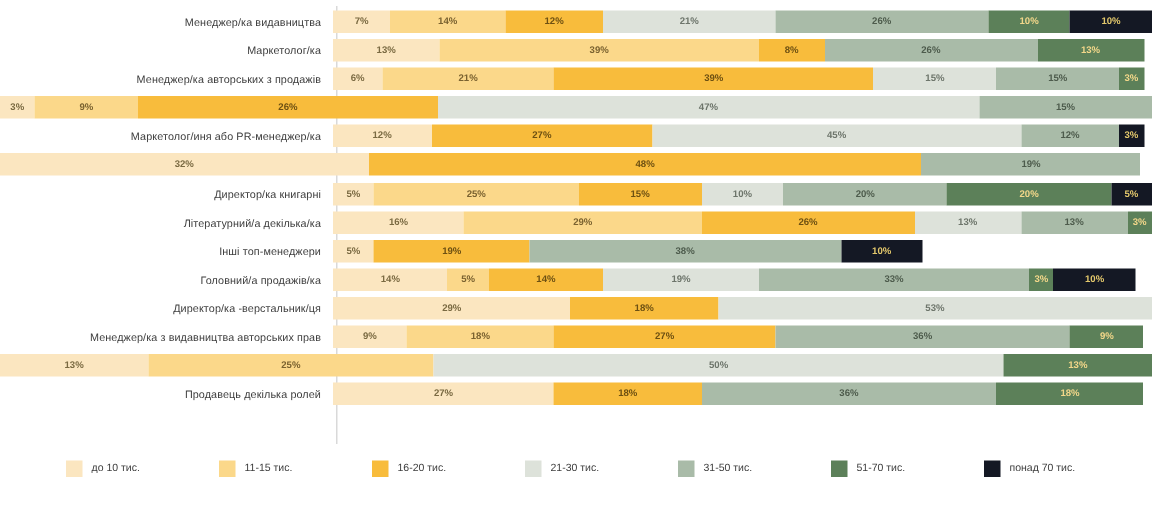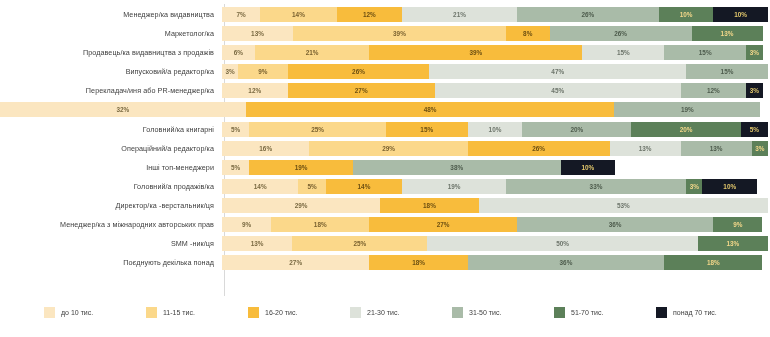--- a/index.html
+++ b/index.html
@@ -123,71 +123,70 @@
         <div class="row-label">Маркетолог/ка</div>
         <div class="bar-track">
           <div class="seg" style="width: 13%; background: rgb(251, 230, 192); color: rgb(122, 106, 66);">13%</div>
           <div class="seg" style="width: 39%; background: rgb(251, 216, 138); color: rgb(122, 98, 48);">39%</div>
           <div class="seg" style="width: 8%; background: rgb(248, 188, 60); color: rgb(109, 80, 18);">8%</div>
           <div class="seg" style="width: 26%; background: rgb(169, 187, 168); color: rgb(77, 91, 76);">26%</div>
           <div class="seg" style="width: 13%; background: rgb(92, 128, 89); color: rgb(243, 215, 138);">13%</div>
         </div>
       </div>
       <div class="row">
-        <div class="row-label">Продавець/ка видавництва з продажів</div>
+        <div class="row-label">Менеджер/ка авторських з продажів</div>
         <div class="bar-track">
           <div class="seg" style="width: 6%; background: rgb(251, 230, 192); color: rgb(122, 106, 66);">6%</div>
           <div class="seg" style="width: 21%; background: rgb(251, 216, 138); color: rgb(122, 98, 48);">21%</div>
           <div class="seg" style="width: 39%; background: rgb(248, 188, 60); color: rgb(109, 80, 18);">39%</div>
           <div class="seg" style="width: 15%; background: rgb(221, 226, 218); color: rgb(109, 117, 107);">15%</div>
           <div class="seg" style="width: 15%; background: rgb(169, 187, 168); color: rgb(77, 91, 76);">15%</div>
           <div class="seg" style="width: 3%; background: rgb(92, 128, 89); color: rgb(243, 215, 138);">3%</div>
         </div>
       </div>
       <div class="row">
-        <div class="row-label">Випусковий/а редактор/ка</div>
         <div class="bar-track">
           <div class="seg" style="width: 3%; background: rgb(251, 230, 192); color: rgb(122, 106, 66);">3%</div>
           <div class="seg" style="width: 9%; background: rgb(251, 216, 138); color: rgb(122, 98, 48);">9%</div>
           <div class="seg" style="width: 26%; background: rgb(248, 188, 60); color: rgb(109, 80, 18);">26%</div>
           <div class="seg" style="width: 47%; background: rgb(221, 226, 218); color: rgb(109, 117, 107);">47%</div>
           <div class="seg" style="width: 15%; background: rgb(169, 187, 168); color: rgb(77, 91, 76);">15%</div>
         </div>
       </div>
       <div class="row">
-        <div class="row-label">Перекладач/иня або PR-менеджер/ка</div>
+        <div class="row-label">Маркетолог/иня або PR-менеджер/ка</div>
         <div class="bar-track">
           <div class="seg" style="width: 12%; background: rgb(251, 230, 192); color: rgb(122, 106, 66);">12%</div>
           <div class="seg" style="width: 27%; background: rgb(248, 188, 60); color: rgb(109, 80, 18);">27%</div>
           <div class="seg" style="width: 45%; background: rgb(221, 226, 218); color: rgb(109, 117, 107);">45%</div>
           <div class="seg" style="width: 12%; background: rgb(169, 187, 168); color: rgb(77, 91, 76);">12%</div>
           <div class="seg" style="width: 3%; background: rgb(20, 24, 36); color: rgb(227, 200, 108);">3%</div>
         </div>
       </div>
       <div class="row">
         <div class="bar-track">
           <div class="seg" style="width: 32%; background: rgb(251, 230, 192); color: rgb(122, 106, 66);">32%</div>
           <div class="seg" style="width: 48%; background: rgb(248, 188, 60); color: rgb(109, 80, 18);">48%</div>
           <div class="seg" style="width: 19%; background: rgb(169, 187, 168); color: rgb(77, 91, 76);">19%</div>
         </div>
       </div>
       <div class="row">
-        <div class="row-label">Головний/ка книгарні</div>
+        <div class="row-label">Директор/ка книгарні</div>
         <div class="bar-track">
           <div class="seg" style="width: 5%; background: rgb(251, 230, 192); color: rgb(122, 106, 66);">5%</div>
           <div class="seg" style="width: 25%; background: rgb(251, 216, 138); color: rgb(122, 98, 48);">25%</div>
           <div class="seg" style="width: 15%; background: rgb(248, 188, 60); color: rgb(109, 80, 18);">15%</div>
           <div class="seg" style="width: 10%; background: rgb(221, 226, 218); color: rgb(109, 117, 107);">10%</div>
           <div class="seg" style="width: 20%; background: rgb(169, 187, 168); color: rgb(77, 91, 76);">20%</div>
           <div class="seg" style="width: 20%; background: rgb(92, 128, 89); color: rgb(243, 215, 138);">20%</div>
           <div class="seg" style="width: 5%; background: rgb(20, 24, 36); color: rgb(227, 200, 108);">5%</div>
         </div>
       </div>
       <div class="row">
-        <div class="row-label">Операційний/а редактор/ка</div>
+        <div class="row-label">Літературний/а декілька/ка</div>
         <div class="bar-track">
           <div class="seg" style="width: 16%; background: rgb(251, 230, 192); color: rgb(122, 106, 66);">16%</div>
           <div class="seg" style="width: 29%; background: rgb(251, 216, 138); color: rgb(122, 98, 48);">29%</div>
           <div class="seg" style="width: 26%; background: rgb(248, 188, 60); color: rgb(109, 80, 18);">26%</div>
           <div class="seg" style="width: 13%; background: rgb(221, 226, 218); color: rgb(109, 117, 107);">13%</div>
           <div class="seg" style="width: 13%; background: rgb(169, 187, 168); color: rgb(77, 91, 76);">13%</div>
           <div class="seg" style="width: 3%; background: rgb(92, 128, 89); color: rgb(243, 215, 138);">3%</div>
         </div>
       </div>
       <div class="row">
@@ -213,40 +212,39 @@
       </div>
       <div class="row">
         <div class="row-label">Директор/ка -верстальник/ця</div>
         <div class="bar-track">
           <div class="seg" style="width: 29%; background: rgb(251, 230, 192); color: rgb(122, 106, 66);">29%</div>
           <div class="seg" style="width: 18%; background: rgb(248, 188, 60); color: rgb(109, 80, 18);">18%</div>
           <div class="seg" style="width: 53%; background: rgb(221, 226, 218); color: rgb(109, 117, 107);">53%</div>
         </div>
       </div>
       <div class="row">
-        <div class="row-label">Менеджер/ка з міжнародних авторських прав</div>
+        <div class="row-label">Менеджер/ка з видавництва авторських прав</div>
         <div class="bar-track">
           <div class="seg" style="width: 9%; background: rgb(251, 230, 192); color: rgb(122, 106, 66);">9%</div>
           <div class="seg" style="width: 18%; background: rgb(251, 216, 138); color: rgb(122, 98, 48);">18%</div>
           <div class="seg" style="width: 27%; background: rgb(248, 188, 60); color: rgb(109, 80, 18);">27%</div>
           <div class="seg" style="width: 36%; background: rgb(169, 187, 168); color: rgb(77, 91, 76);">36%</div>
           <div class="seg" style="width: 9%; background: rgb(92, 128, 89); color: rgb(243, 215, 138);">9%</div>
         </div>
       </div>
       <div class="row">
-        <div class="row-label">SMM -ник/ця</div>
         <div class="bar-track">
           <div class="seg" style="width: 13%; background: rgb(251, 230, 192); color: rgb(122, 106, 66);">13%</div>
           <div class="seg" style="width: 25%; background: rgb(251, 216, 138); color: rgb(122, 98, 48);">25%</div>
           <div class="seg" style="width: 50%; background: rgb(221, 226, 218); color: rgb(109, 117, 107);">50%</div>
           <div class="seg" style="width: 13%; background: rgb(92, 128, 89); color: rgb(243, 215, 138);">13%</div>
         </div>
       </div>
       <div class="row">
-        <div class="row-label">Поєднують декілька понад</div>
+        <div class="row-label">Продавець декілька ролей</div>
         <div class="bar-track">
           <div class="seg" style="width: 27%; background: rgb(251, 230, 192); color: rgb(122, 106, 66);">27%</div>
           <div class="seg" style="width: 18%; background: rgb(248, 188, 60); color: rgb(109, 80, 18);">18%</div>
           <div class="seg" style="width: 36%; background: rgb(169, 187, 168); color: rgb(77, 91, 76);">36%</div>
           <div class="seg" style="width: 18%; background: rgb(92, 128, 89); color: rgb(243, 215, 138);">18%</div>
         </div>
       </div>
     </div>
 
   <div class="legend" id="legend">

